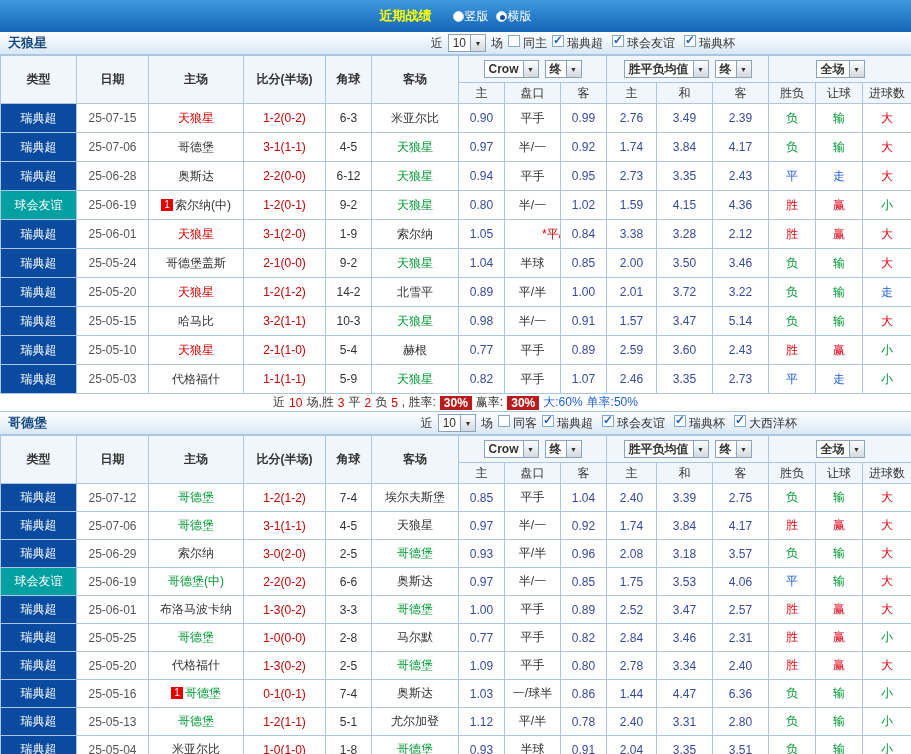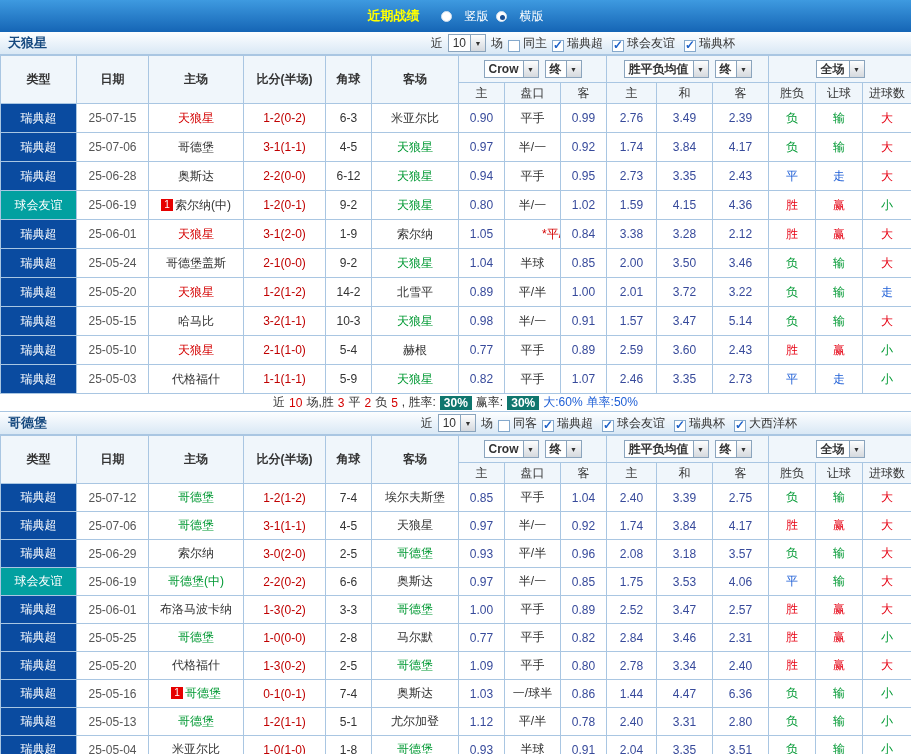--- a/index.html
+++ b/index.html
@@ -4,30 +4,30 @@
 <style>
   * { box-sizing: border-box; }
   body { margin:0; width:911px; background:#fff; font-family:"Liberation Sans", sans-serif; font-size:12px; color:#333; }
   .page { width:911px; }
 
   
   .titlebar { height:32px; background:linear-gradient(#3e9ae0,#1565b5); display:flex; align-items:center; justify-content:center; gap:7px; color:#fff; }
   .titlebar .title { color:#ffff00; font-weight:bold; margin-right:14px; font-size:13px; }
   .rdo { width:11px; height:11px; border-radius:50%; background:#fff; border:1px solid #cfe0f0; position:relative; display:inline-block; }
   .rdo.on::after { content:""; position:absolute; left:3px; top:3px; width:5px; height:5px; border-radius:50%; background:#1a4f93; }
-  .radio-item { display:inline-flex; align-items:center; gap:13px; cursor:pointer;justify-content:center; }
+  .radio-item { display:inline-flex; align-items:center; gap:1px; cursor:pointer;justify-content:center; }
 
   
   .secbar { height:23px; background:linear-gradient(#fdfeff,#d9e8f5); border-bottom:1px solid #a9c6e2; display:flex; align-items:center; padding:0 8px; }
   .secbar .team { color:#16497f; font-weight:bold; font-size:13px; }
   .filters { display:flex; align-items:center; gap:5px; margin-left:auto; }
   section.s1 .filters { margin-right:168px; }
   section.s2 .filters { margin-right:106px; }
   .lg-filters { display:inline-flex; align-items:center; gap:9px; }
-  .cb-item { display:inline-flex; align-items:flex-end; cursor:pointer; }
+  .cb-item { display:inline-flex; align-items:flex-start; cursor:pointer; }
   .cb { width:12px; height:12px; background:#fff; border:1px solid #85a9cc; display:inline-block; position:relative; margin-right:3px; }
   .cb.checked::after { content:"\2713"; position:absolute; left:0px; top:-3px; color:#1e62c8; font-weight:bold; font-size:12px; }
 
   
   .sel { display:inline-flex; align-items:stretch; border:1px solid #8aa4bd; background:#fff; height:18px; cursor:pointer; }
   .sel .txt { padding:0 4px; display:flex; align-items:center; white-space:nowrap; }
   .sel .arr { width:15px; background:linear-gradient(#fefefe,#d5d9de); border-left:1px solid #8aa4bd; display:flex; align-items:center; justify-content:center; font-size:7px; color:#333; }
 
   
   table { width:911px; border-collapse:collapse; table-layout:fixed; }
@@ -53,21 +53,21 @@
   .res-blue { color:#1f5fd6; }
   .res-green { color:#009933; }
   .badge { display:inline-block; background:#e60000; color:#fff; font-size:10px; line-height:12px; width:12px; height:12px; margin-right:2px; vertical-align:1px; }
   .teamlink { cursor:pointer; }
 
   
   .summary { height:18px; display:flex; align-items:center; justify-content:center; gap:4px; border-bottom:1px solid #a9c6e2; font-size:12px; }
   .seg-k { color:#333; }
   .seg-r { color:#d40000; }
   .seg-b { color:#1f5fd6; }
-  .seg-box { background:#0f766e; color:#fff; padding:0 4px; font-weight:bold; }
+  .seg-box { background:#b91c1c; color:#fff; padding:0 4px; font-weight:bold; }
 </style>
 </head>
 <body>
 
 <div class="page">
 
   <div class="titlebar">
     <span class="title">近期战绩</span>
     <span class="radio-item">
       <span class="rdo"></span>

